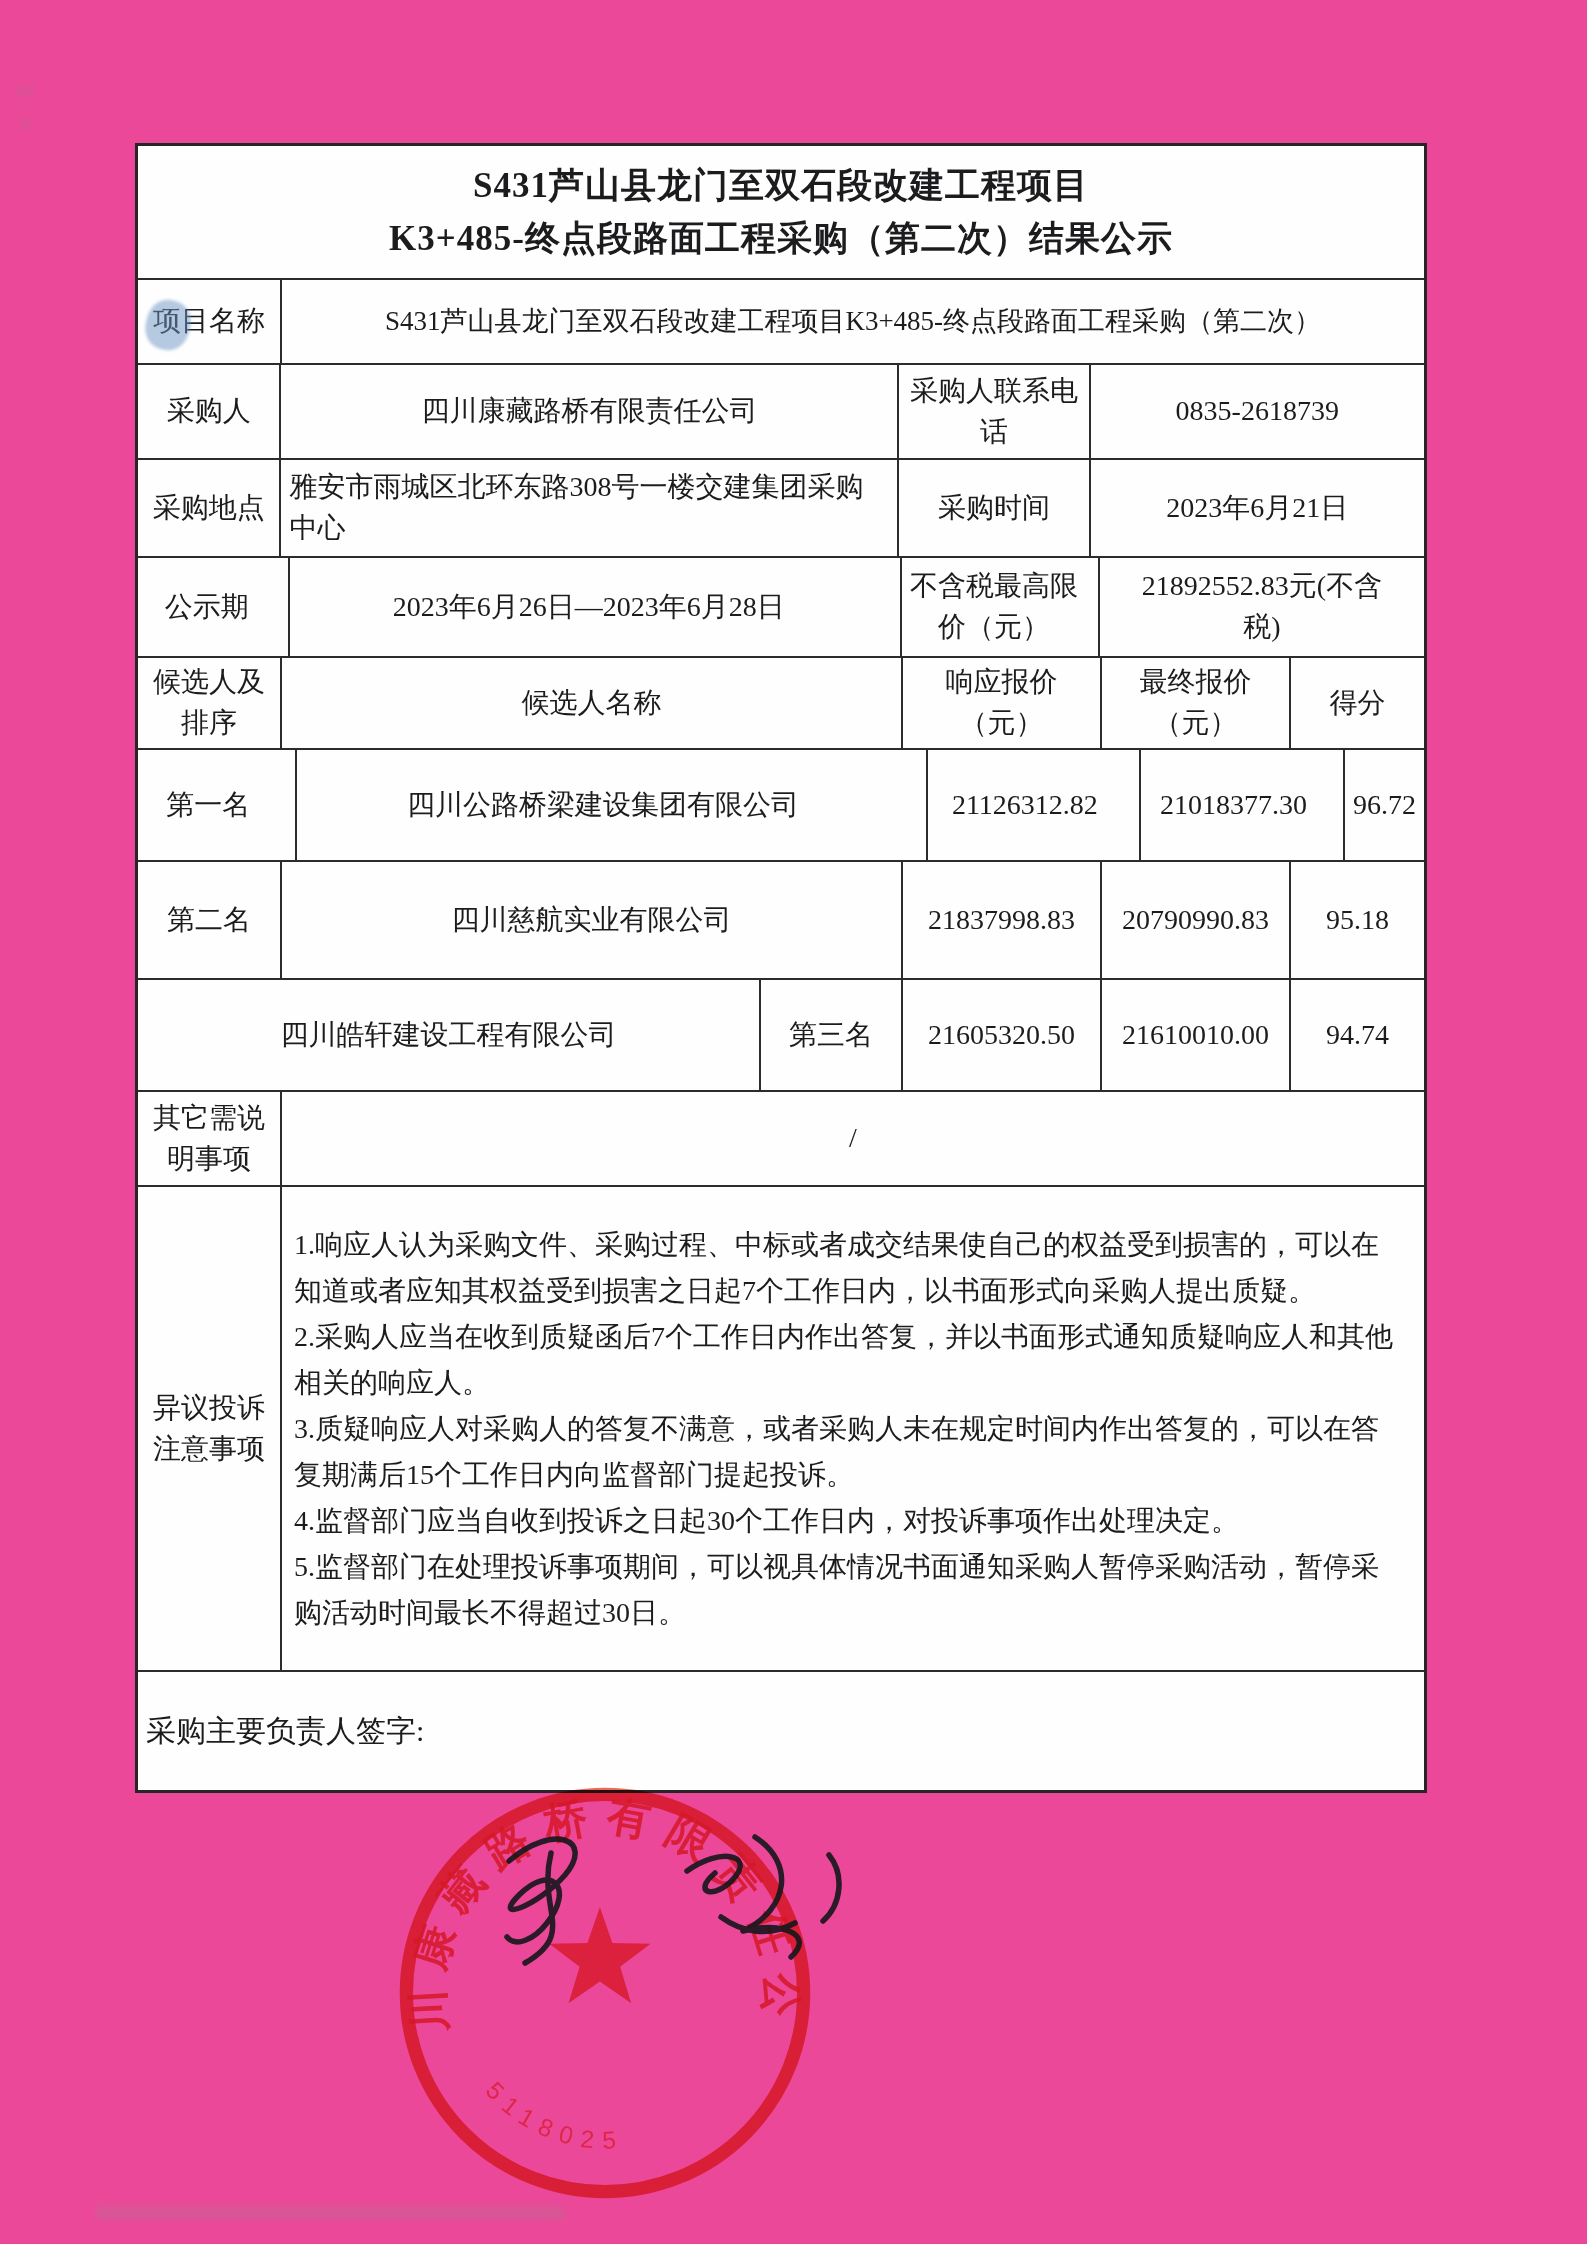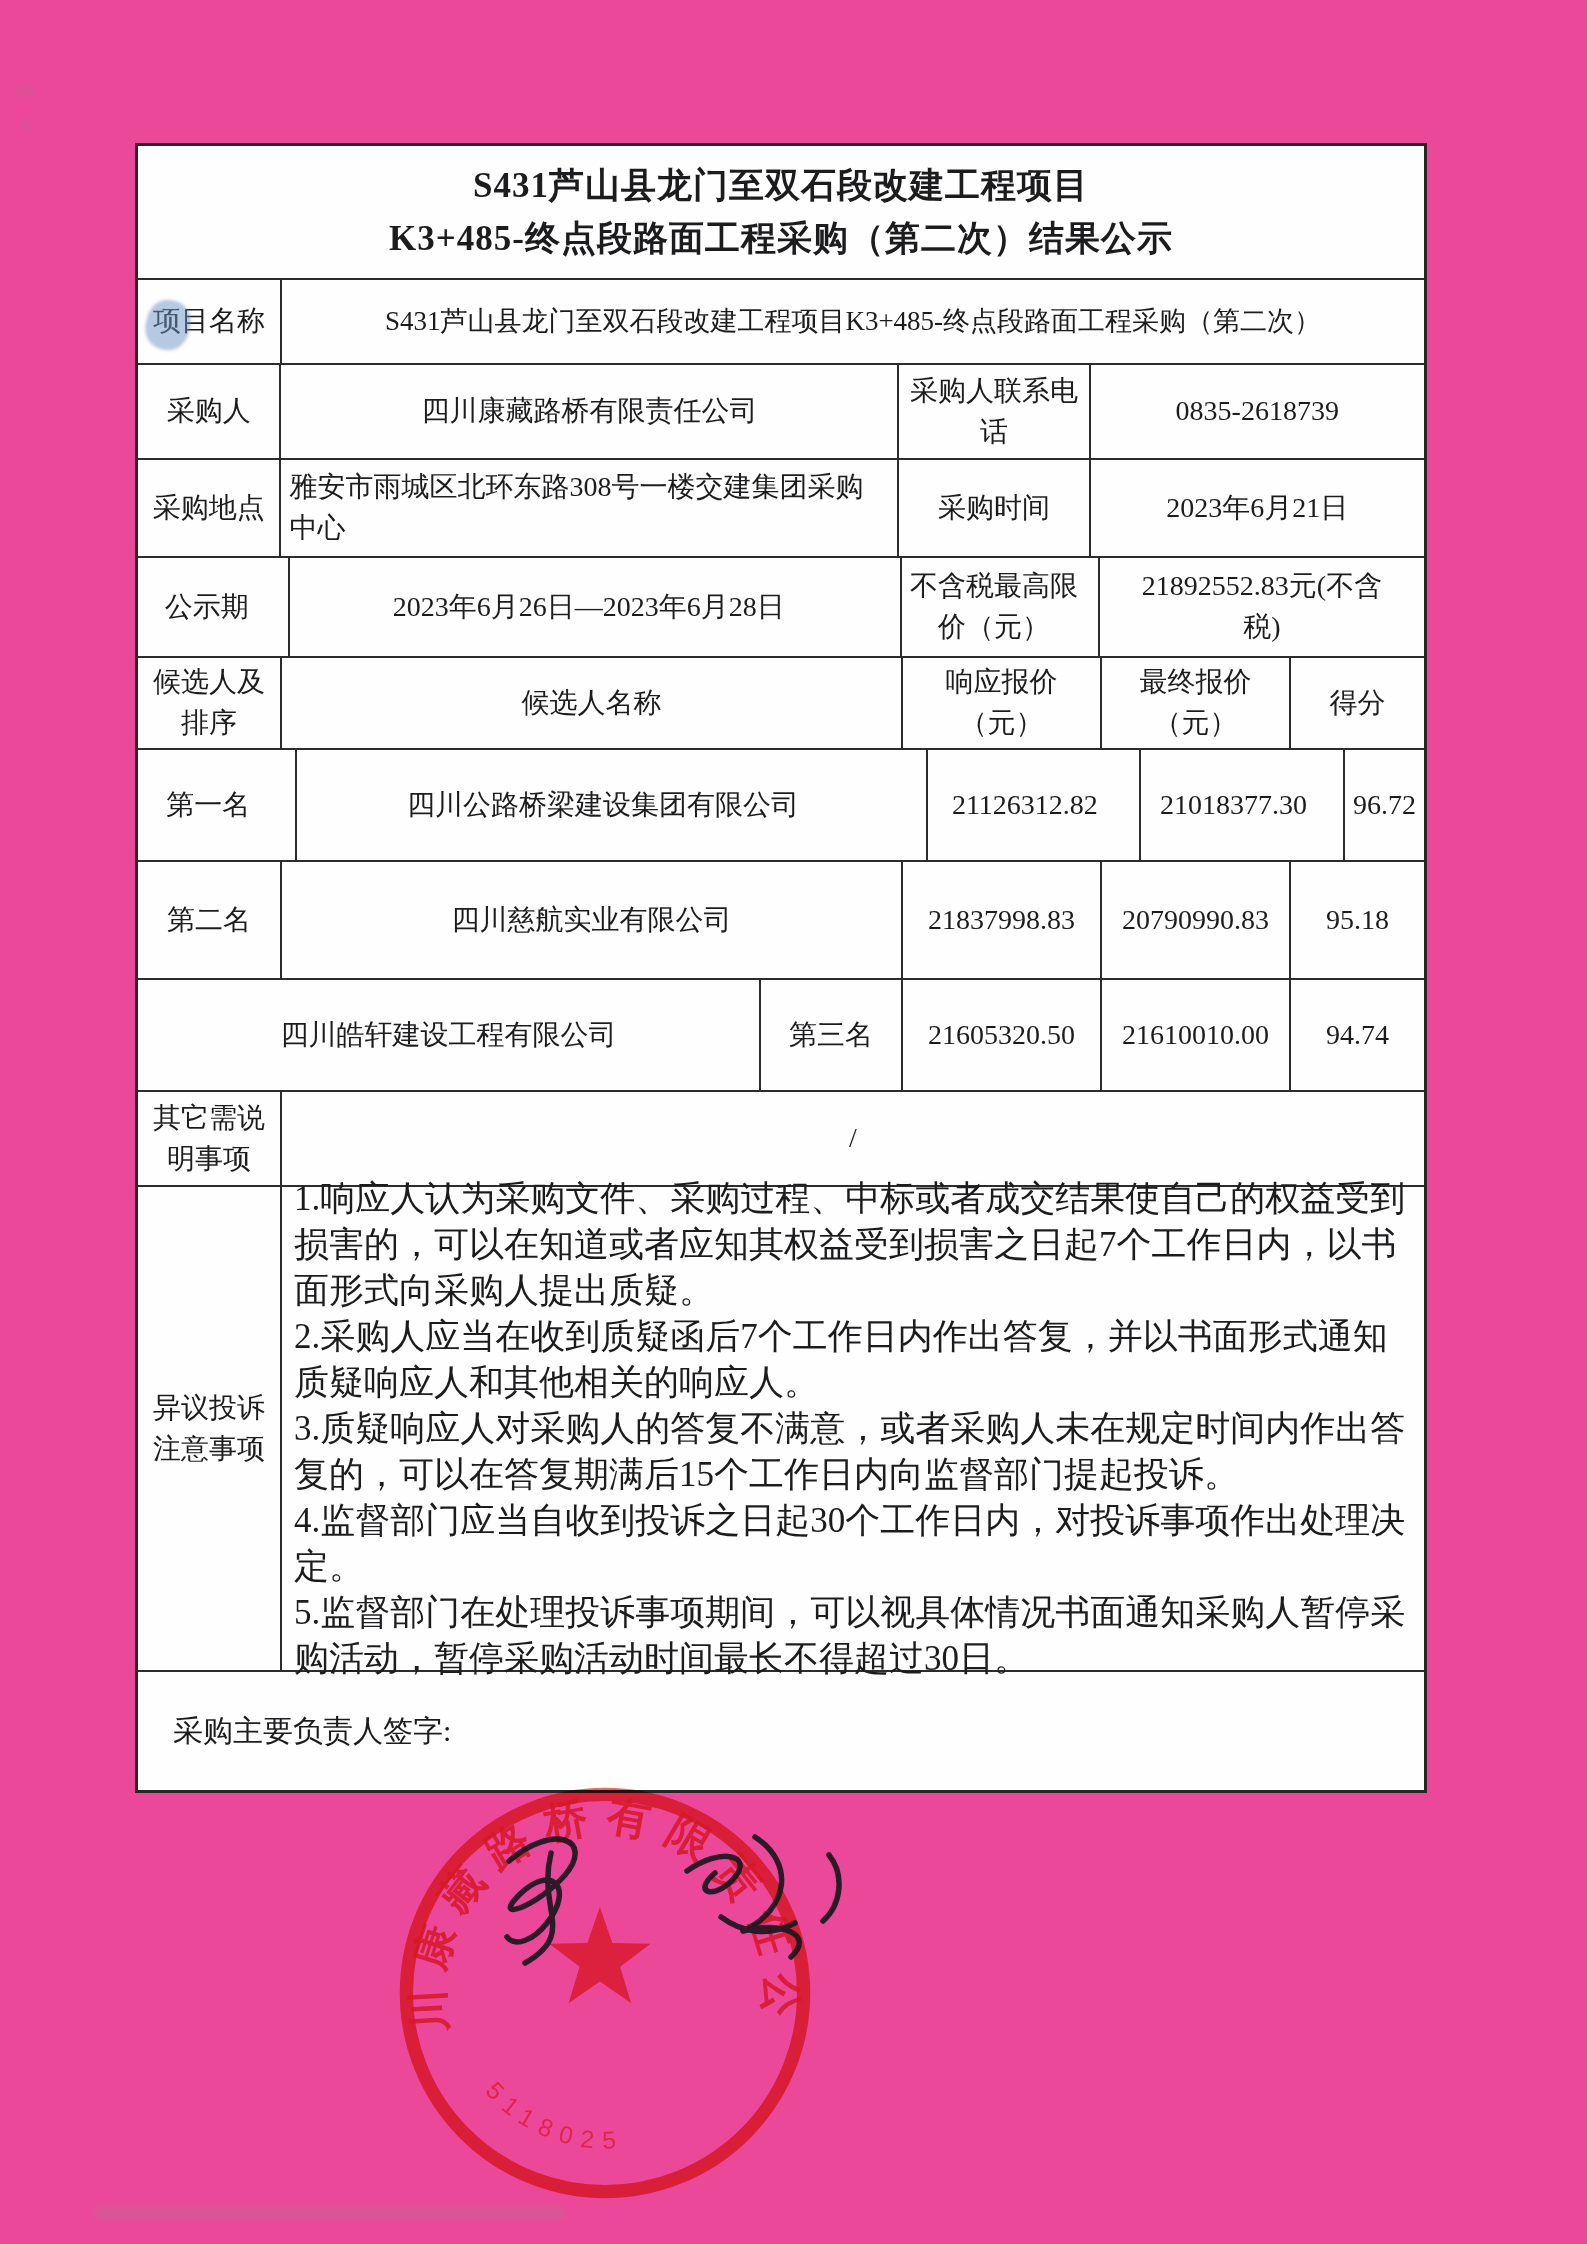--- a/index.html
+++ b/index.html
@@ -33,25 +33,25 @@
     flex:1;font-size:35px;font-weight:bold;line-height:53px;
     letter-spacing:1px;
   }
   .left-align{justify-content:flex-start;text-align:left;}
   .sup-split{flex:1;display:flex;flex-direction:column;border-left:2px solid #2c2c2c;}
   .sup-sub{display:flex;align-items:center;justify-content:center;font-size:28px;box-sizing:border-box;}
   .sup-top{height:72px;border-bottom:2px solid #2c2c2c;}
   .sup-bottom{flex:1;}
   .objection-content{
     flex:1;border-left:2px solid #2c2c2c;box-sizing:border-box;
-    padding:14px 18px 14px 12px;font-size:35px;line-height:46px;
+    padding:14px 18px 14px 12px;font-size:28px;line-height:46px;
     display:flex;flex-direction:column;justify-content:center;text-align:left;
   }
   .objection-content div{white-space:normal;}
-  .sig-cell{flex:1;justify-content:flex-start;text-align:center;font-size:30px;padding-left:8px;margin-left:27px;}
+  .sig-cell{flex:1;justify-content:flex-start;text-align:center;font-size:30px;padding-left:8px;}
   
   .stamp-wrap{position:absolute;left:390px;top:1778px;width:430px;height:430px;mix-blend-mode:multiply;}
   .sig-wrap{position:absolute;left:425px;top:1795px;width:520px;height:220px;}
   .artifact{position:absolute;pointer-events:none;}
   .ghost{background:rgba(125,125,132,.28);filter:blur(1.5px);border-radius:3px;}
   .bluemark{
     background:rgba(108,150,196,.5);filter:blur(1.5px);border-radius:45%;
     transform:rotate(14deg);
   }
   .smudge{background:rgba(140,140,140,.22);filter:blur(3px);border-radius:6px;}

